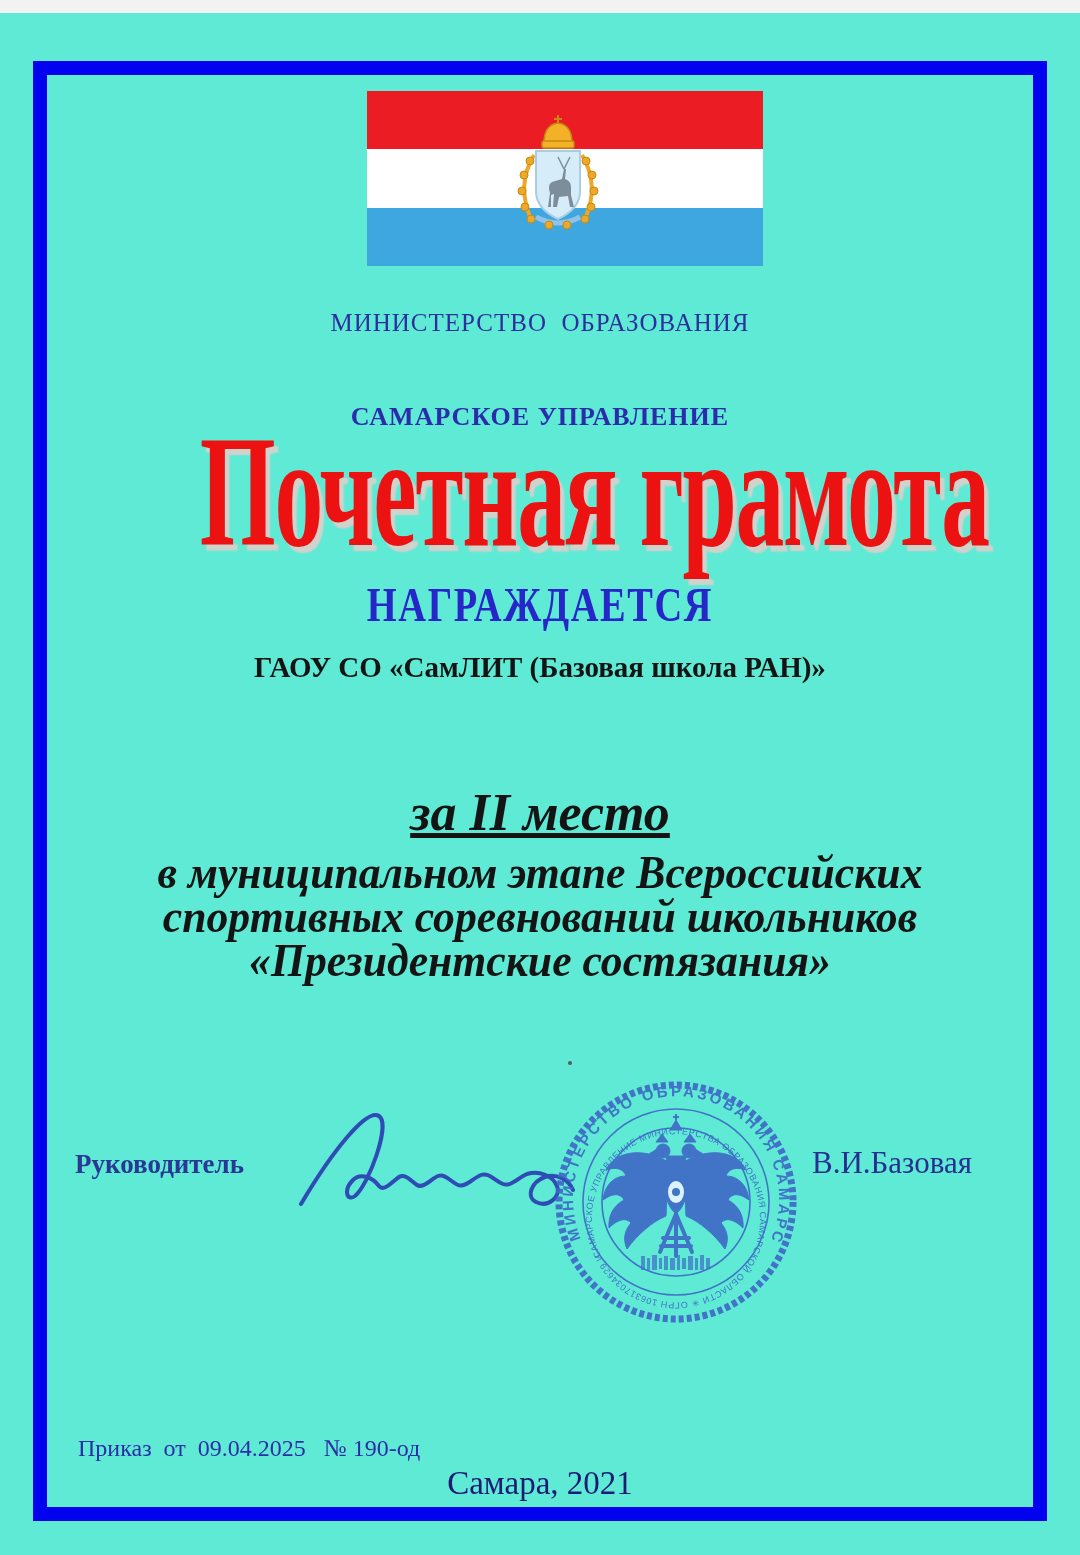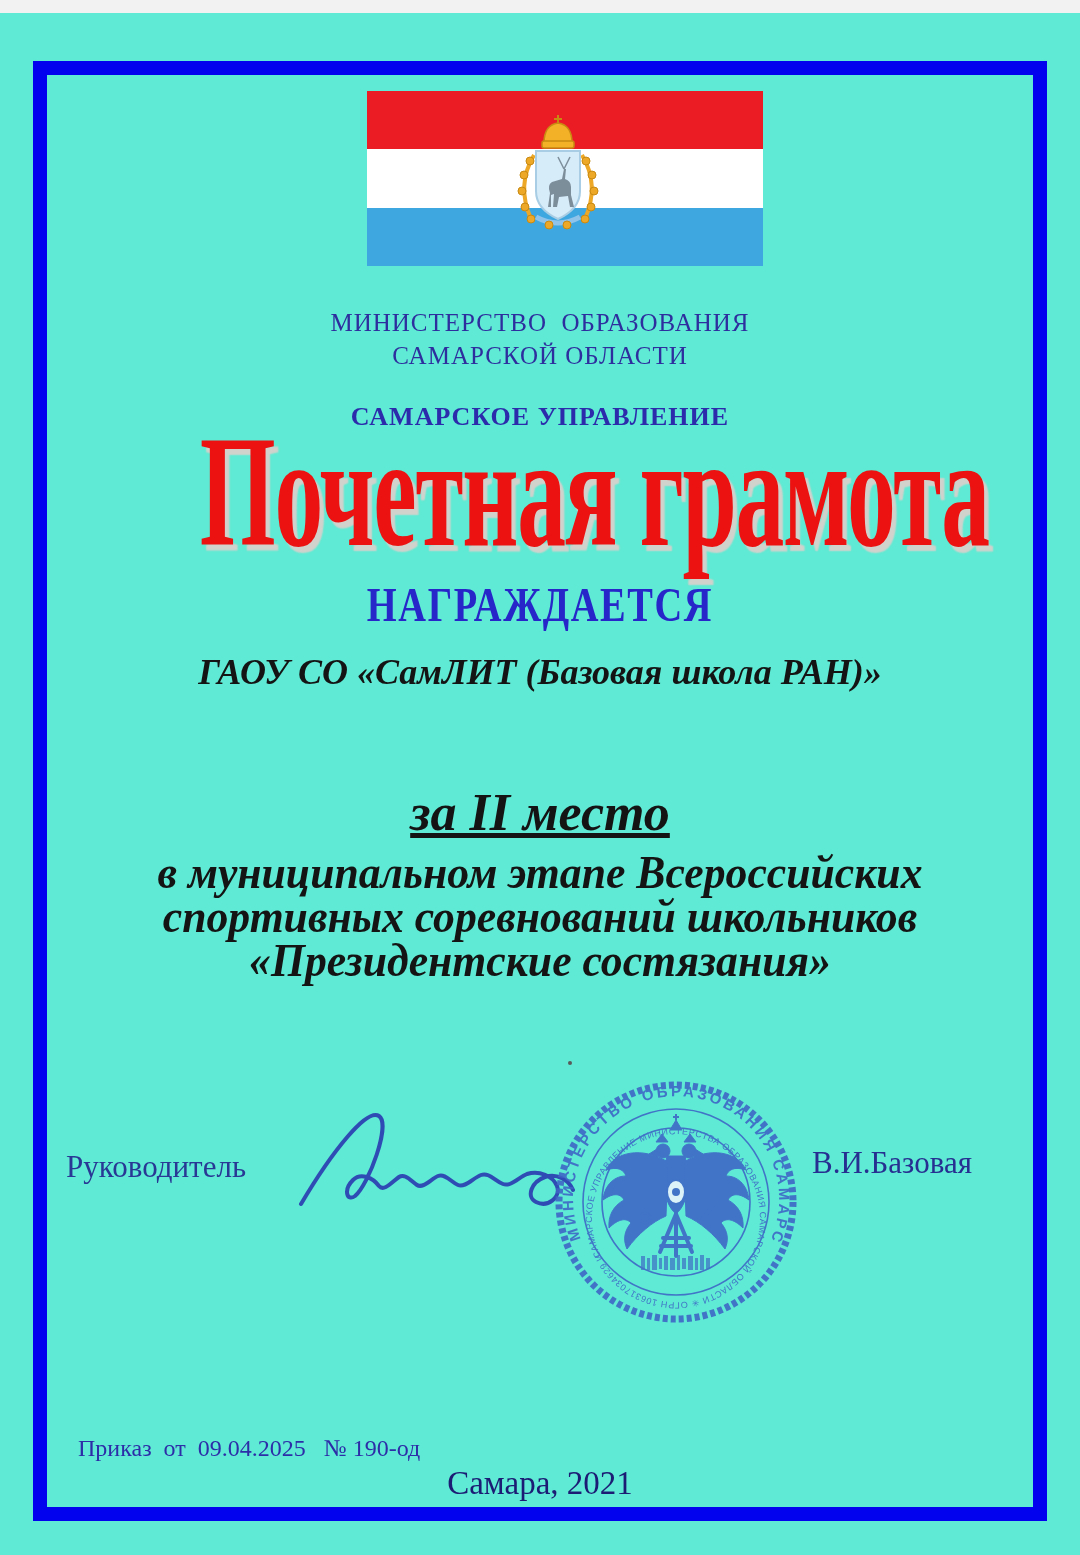--- a/index.html
+++ b/index.html
@@ -19,26 +19,26 @@
   .centered{position:absolute;left:0;right:0;text-align:center;}
   .ministry{top:293px;font-size:25px;line-height:33px;letter-spacing:1px;color:#2e2e9e;white-space:pre-wrap;}
   .department{top:389px;font-size:26px;font-weight:bold;letter-spacing:1px;color:#2b2bac;}
   .title-wrap{top:400px;line-height:1;transform:scale(0.63,1.02);transform-origin:50% 0;}
   .title{
     font-size:155px;font-weight:bold;color:#ec1212;letter-spacing:-2px;white-space:nowrap;
     text-shadow:7px 6px 2px #d2d2cc;
   }
   .award-wrap{top:564px;transform:scaleX(0.8);transform-origin:50% 0;}
   .award{font-size:48px;font-weight:bold;letter-spacing:2px;color:#2626c9;white-space:nowrap;}
-  .recipient{top:638px;font-size:36px;font-weight:bold;font-style:italic;color:#141414;white-space:nowrap;}
+  .recipient{top:638px;font-size:29px;font-weight:bold;color:#141414;white-space:nowrap;}
   .achievement{top:770px;font-size:52px;font-weight:bold;font-style:italic;color:#141414;text-decoration:underline;}
   .desc-wrap{top:838px;transform:scaleX(0.95);transform-origin:50% 0;}
   .desc-line{font-size:46px;line-height:44px;font-weight:bold;font-style:italic;color:#141414;white-space:nowrap;}
   
-  .role{position:absolute;left:66px;top:1136px;font-size:31px;color:#293895;}
+  .role{position:absolute;left:75px;top:1136px;font-size:27px;color:#293895;font-weight:bold;}
   .name{position:absolute;left:812px;top:1132px;font-size:31px;color:#272f90;}
   .signature{position:absolute;left:295px;top:1088px;width:290px;height:137px;}
   .seal{position:absolute;left:551px;top:1061px;width:250px;height:250px;}
   .dot{position:absolute;left:568px;top:1048px;width:4px;height:4px;background:#5a5a5a;border-radius:50%;}
   
   .order{position:absolute;left:78px;top:1422px;font-size:24px;color:#2d2da8;white-space:pre-wrap;}
   .place{top:1452px;font-size:33px;color:#1c1c74;}
   .seal text{font-family:"Liberation Sans", sans-serif;}
 </style>
 </head>
@@ -78,21 +78,21 @@
     <path d="M36,38 H80 V78 Q80,96 58,106 Q36,96 36,78 Z" fill="#d6ecf8" stroke="#a8cde4" stroke-width="2"></path>
 
     <path d="M48,94 L50,80 Q47,72 52,69 L62,66 L64,56 L66,56 L65,66 Q71,68 71,74 L71,82 L74,94 L70,94 L68,83 L59,84 L57,94 L53,94 L54,81 L51,82 L51,94 Z" fill="#7d8e9b"></path>
     <path d="M64,56 L60,48 M64,56 L68,48 M60,48 L58,44 M68,48 L70,44" stroke="#7d8e9b" stroke-width="1.5" fill="none"></path>
 
     <path d="M36,104 Q58,116 80,104" stroke="#8fc3ea" stroke-width="5" fill="none"></path>
     <circle cx="49" cy="112" r="4" fill="#eda827" stroke="#c88a12"></circle>
     <circle cx="67" cy="112" r="4" fill="#eda827" stroke="#c88a12"></circle>
   </svg>
 
-  <div class="centered ministry"><span>МИНИСТЕРСТВО  ОБРАЗОВАНИЯ</span><br><span>САМАРСКОЙ ОБЛАСТИ</span></div>
+  <div class="centered ministry"><span>МИНИСТЕРСТВО  ОБРАЗОВАНИЯ</span><br></div>
 
   <div class="centered department">САМАРСКОЕ УПРАВЛЕНИЕ</div>
 
   <div class="centered title-wrap">
     <span class="title">Почетная грамота</span>
   </div>
 
   <div class="centered award-wrap">
     <span class="award">НАГРАЖДАЕТСЯ</span>
   </div>

